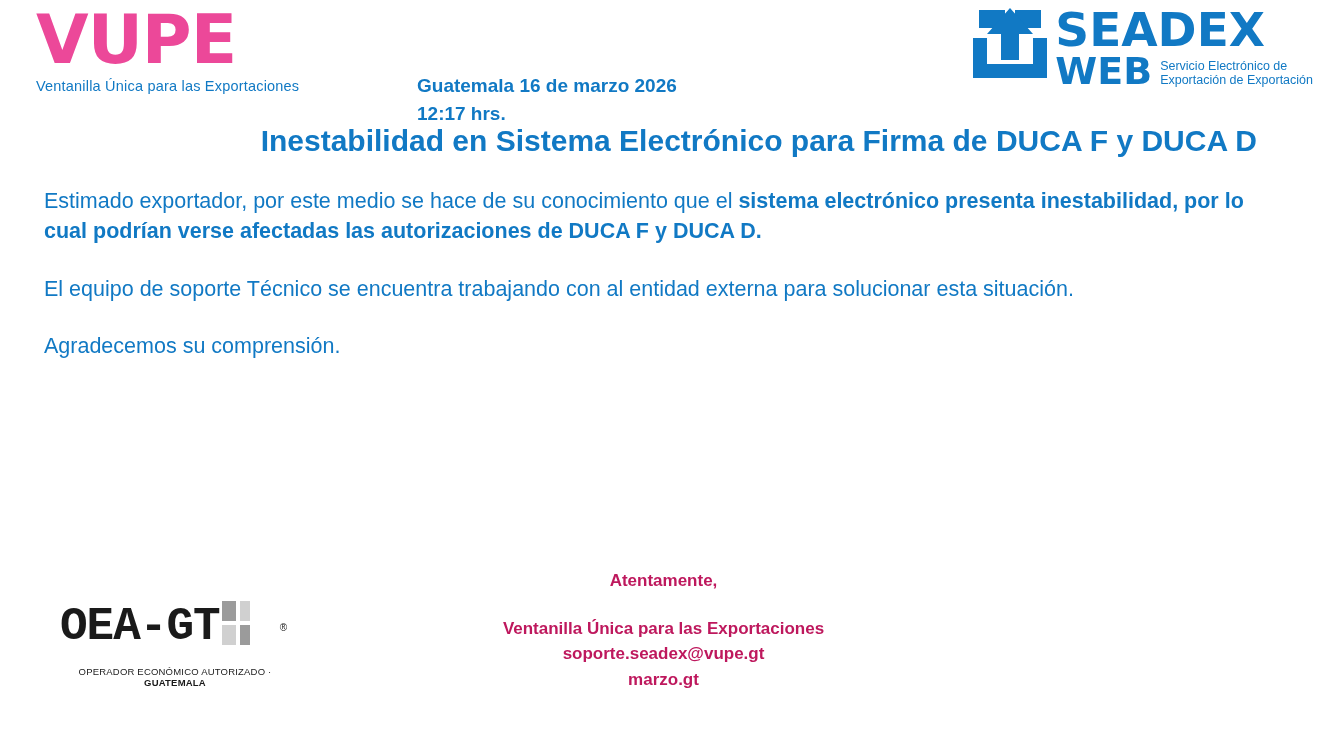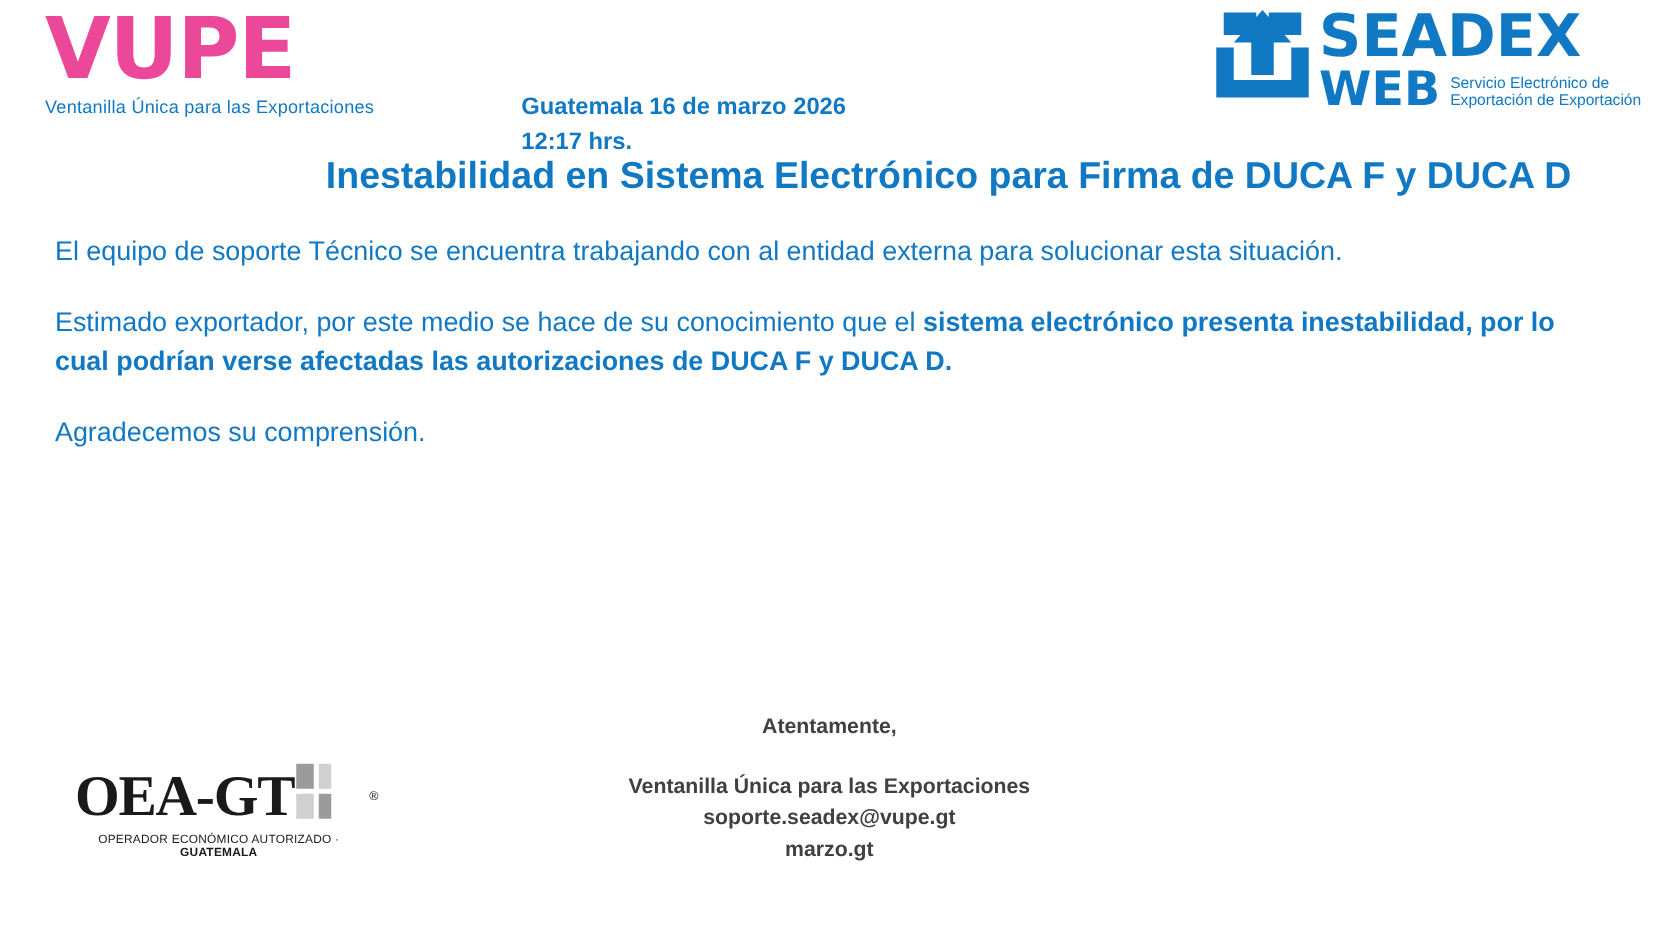--- a/index.html
+++ b/index.html
@@ -150,21 +150,21 @@
   .oea-main {
     display: flex;
     align-items: center;
   }
   .oea-word {
     font-size: 46px;
     font-weight: bold;
     color: #1a1a1a;
     letter-spacing: -1px;
     line-height: 1;
-    font-family: Liberation Serif, serif;
+    font-family: Liberation Mono, monospace;
     position: relative;
   }
   .oea-blocks {
     margin-left: 2px;
     position: relative;
     width: 56px;
     height: 52px;
   }
   .blk {
     position: absolute;
@@ -173,34 +173,34 @@
   .oea-reg {
     font-size: 10px;
     color: #1a1a1a;
     vertical-align: super;
     margin-left: 2px;
   }
   .oea-sub {
     font-size: 9.5px;
     color: #1a1a1a;
     letter-spacing: 0.2px;
-    margin-top: 3px;
+    margin-top: 13px;
     text-align: center;
     width: 230px;
   }
   .oea-sub b { font-weight: bold; }
 
   
   .signature {
     position: absolute;
     left: 0;
     right: 0;
     bottom: 24px;
     text-align: center;
-    color: #404040;
+    color: #be185d;
     font-size: 17px;
     font-weight: bold;
     line-height: 1.5;
   }
   .signature .atentamente {
     margin-bottom: 22px;
   }
 </style>
 </head>
 <body>
@@ -236,22 +236,22 @@
           <span>Exportación de Exportación</span>
         </span>
       </div>
     </div>
   </div>
 </div>
 
 <div class="title">Inestabilidad en Sistema Electrónico para Firma de DUCA F y DUCA D</div>
 
 <div class="body-text">
+  <p><span>Estimado exportador, por este medio se hace de su conocimiento que el </span><b>sistema electrónico presenta inestabilidad, por lo cual podrían verse afectadas las autorizaciones de DUCA F y DUCA D.</b></p>
   <p>El equipo de soporte Técnico se encuentra trabajando con al entidad externa para solucionar esta situación.</p>
-  <p><span>Estimado exportador, por este medio se hace de su conocimiento que el </span><b>sistema electrónico presenta inestabilidad, por lo cual podrían verse afectadas las autorizaciones de DUCA F y DUCA D.</b></p>
   <p>Agradecemos su comprensión.</p>
 </div>
 
 <div class="footer">
 
   <div class="oea-logo">
     <div class="oea-main">
       <span class="oea-word">OEA-GT</span>
       <span class="oea-blocks">
         <i class="blk" style="left:0px;  top:0px;  width:14px; height:20px; background:#9b9b9b;"></i>

